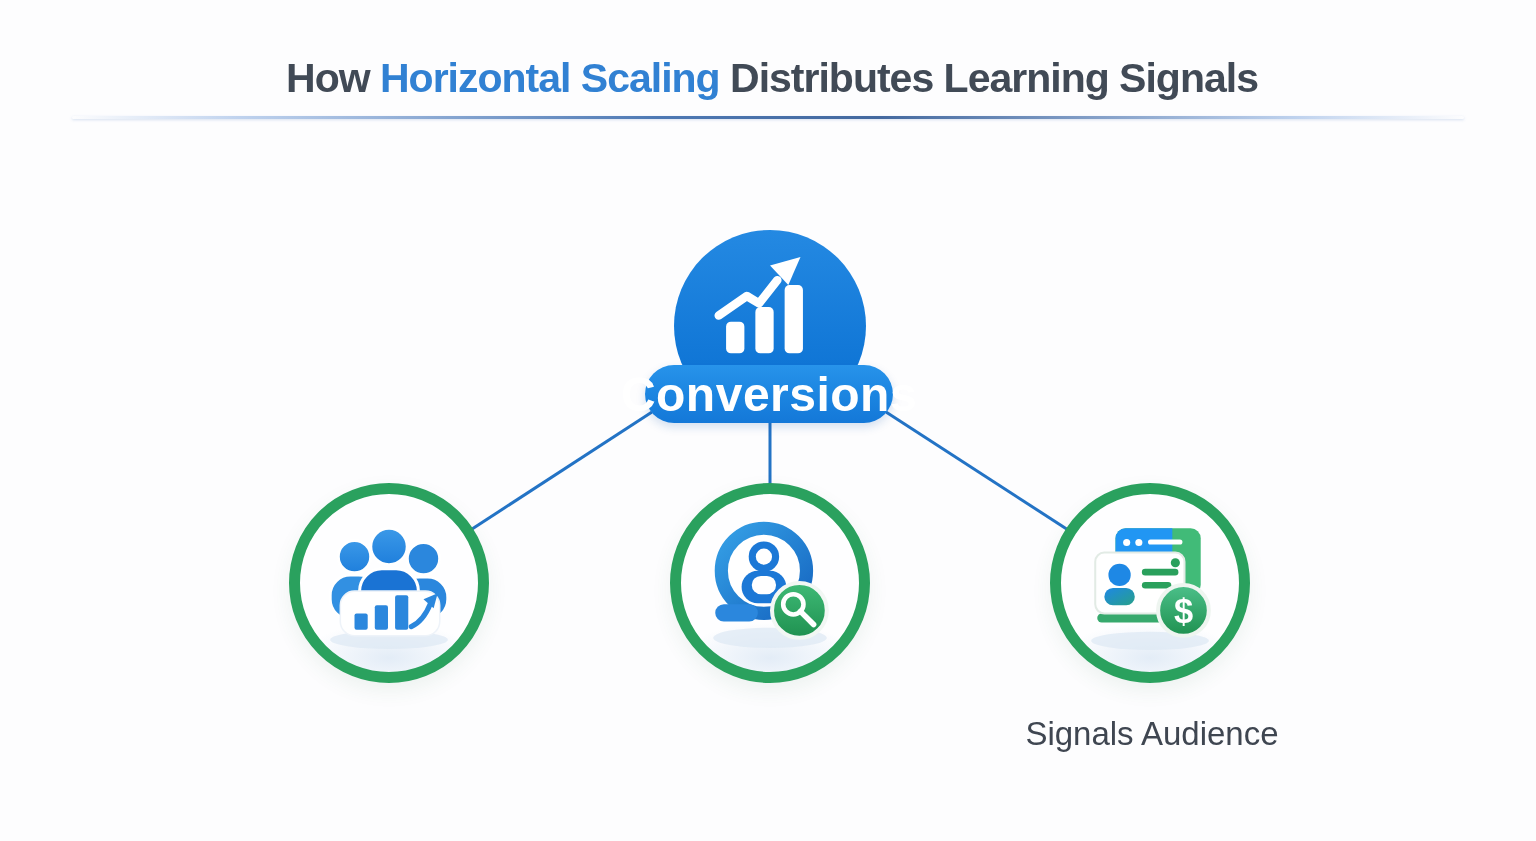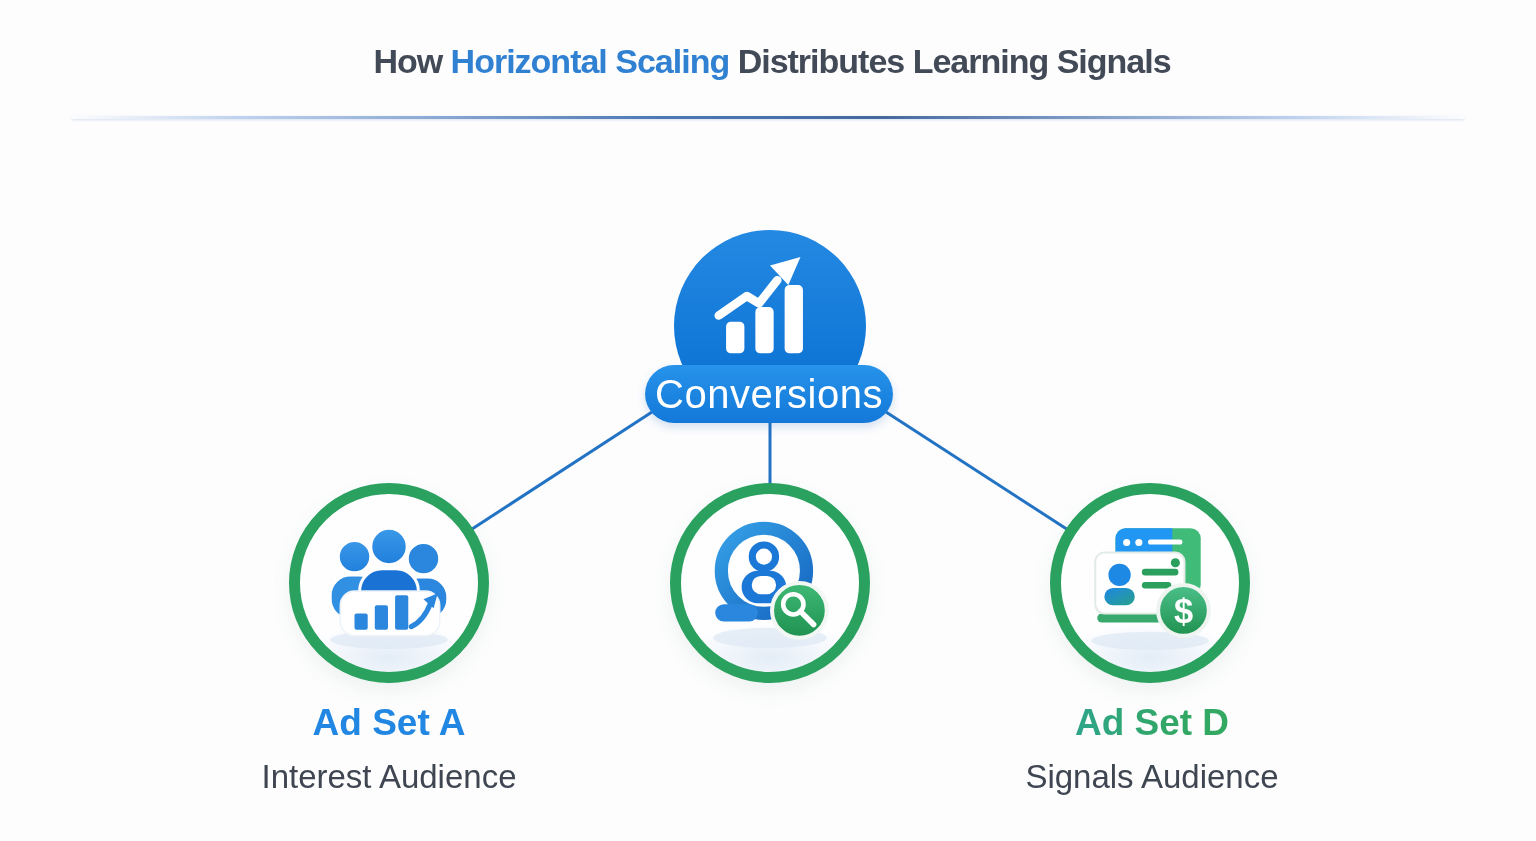--- a/index.html
+++ b/index.html
@@ -5,22 +5,22 @@
   * { margin:0; padding:0; box-sizing:border-box; }
   html,body { background:#ffffff; }
   .canvas {
     position:relative; width:1536px; height:841px;
     background:#fdfdfe; overflow:hidden;
     font-family:"Liberation Sans", sans-serif;
   }
 
   
   .title {
-    position:absolute; top:43px; left:0; width:100%;
-    text-align:center; font-size:34px; line-height:1.1;
+    position:absolute; top:56px; left:0; width:100%;
+    text-align:center; font-size:41px; line-height:1.1;
     font-weight:600; color:#414a56; letter-spacing:-1px;padding-left:8px;
   }
   .title .hl { color:#3181d3; font-weight:700; }
 
   .divider {
     position:absolute; top:116px; left:72px; right:72px; height:3px;
     border-radius:2px;
     background:linear-gradient(90deg,
       rgba(130,168,220,0) 0%, rgba(140,175,225,.55) 12%,
       #4e79b4 42%, #44699f 58%, rgba(140,175,225,.55) 88%,
@@ -40,21 +40,21 @@
   }
   .root-circle svg { margin-top:16px; }
   .root-pill {
     position:absolute; left:645px; top:365px; width:248px; height:58px;
     border-radius:29px;
     background:linear-gradient(180deg,#2793ea 0%, #1b84e0 55%, #1478d8 100%);
     display:flex; align-items:center; justify-content:center;
     box-shadow:0 4px 10px rgba(20,90,170,.18);
   }
   .root-pill span {
-    color:#ffffff; font-size:40px; font-weight:400; letter-spacing:.5px;
+    color:#ffffff; font-size:48px; font-weight:700; letter-spacing:.5px;
   }
 
   
   .adset-circle {
     position:absolute; top:483px; width:200px; height:200px;
     border:11px solid #2aa15e; border-radius:50%;
     background:
       radial-gradient(ellipse 70% 28% at 50% 92%, rgba(205,222,240,.55), rgba(205,222,240,0) 70%),
       #fefeff;
     display:flex; align-items:center; justify-content:center;
@@ -182,22 +182,17 @@
       <circle cx="40" cy="62" r="11" fill="#1e88e5"></circle>
       <rect x="25" y="75" width="30" height="17" rx="8.5" fill="url(#gAvD)"></rect>
       <rect x="62" y="56" width="36" height="6.5" rx="3.2" fill="#2aa05c"></rect>
       <rect x="62" y="69" width="29" height="6.5" rx="3.2" fill="#2aa05c"></rect>
       <circle cx="95" cy="50" r="4.5" fill="#2aa05c"></circle>
       <circle cx="103" cy="97" r="25" fill="url(#gGreenD)" stroke="#eef5f0" stroke-width="4"></circle>
       <text x="103" y="109" text-anchor="middle" font-size="34" font-weight="bold" font-family="Liberation Sans, sans-serif" fill="#fff">$</text>
     </svg>
   </div>
 
-  <div class="adset-label label-a">
-    <div class="adset-name name-a">Ad Set A</div>
-    <div class="adset-audience">Interest Audience</div>
-  </div>
   <div class="adset-label label-d">
-    <div class="adset-name name-d">Ad Set D</div>
     <div class="adset-audience">Signals Audience</div>
   </div>
 
 </div>
 
 </body></html>

